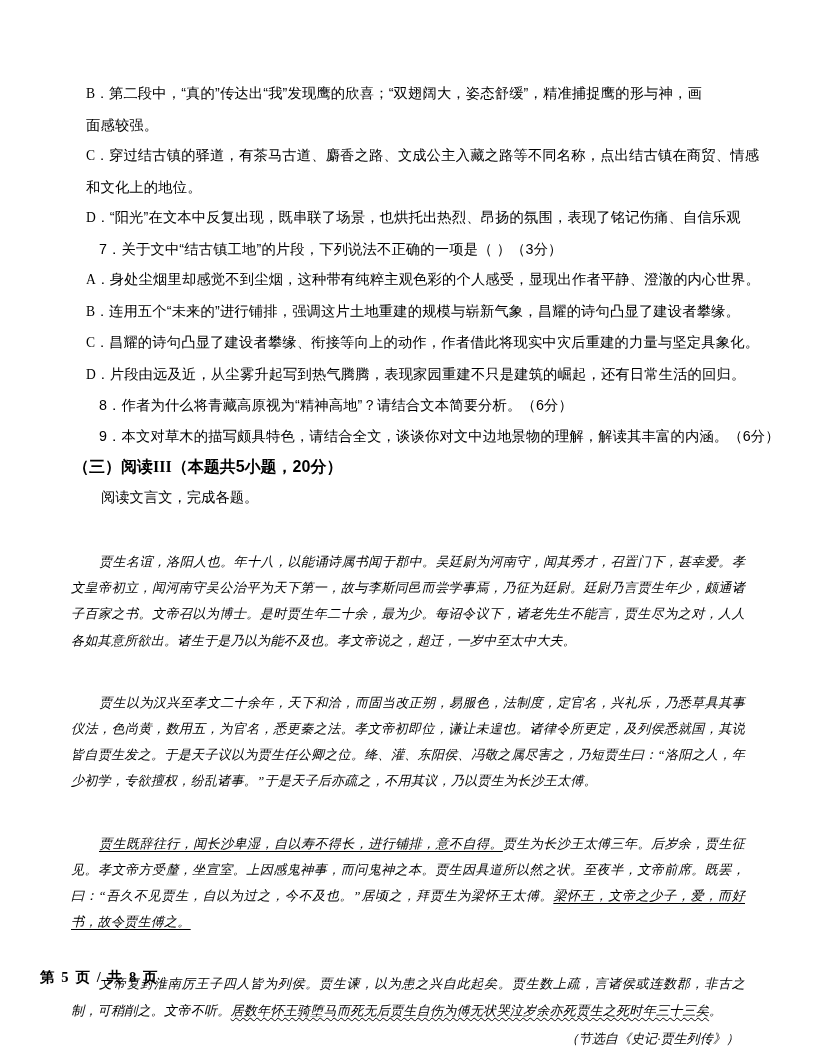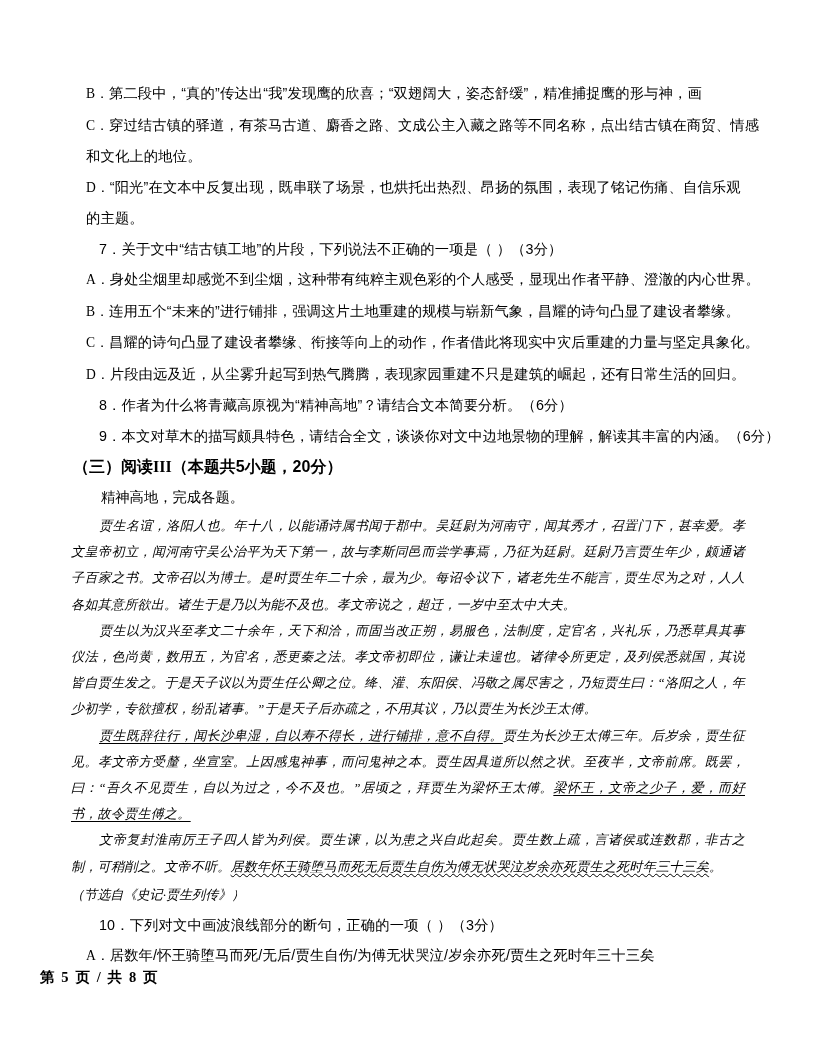--- a/index.html
+++ b/index.html
@@ -77,37 +77,38 @@
     font-size: 13.1px;
     line-height: 26.2px;
     text-align: justify;
     text-justify: inter-character;
     letter-spacing: 0.2px;
     font-style: italic;
     margin: 0;
   }
   .wenyan.indent {
     text-indent: 28px;
+    margin-top: 36px;
   }
   .wenyan .u {
     text-decoration: underline;
     text-underline-offset: 3px;
   }
   .wenyan .wavy {
     text-decoration: underline wavy;
     text-decoration-thickness: 1px;
     text-underline-offset: 2px;
   }
 
   .source {
     font-family: "Liberation Serif", "DejaVu Serif", serif;
     font-style: italic;
     font-size: 13.1px;
     line-height: 30px;
-    text-align: left;
+    text-align: right;
     padding-right: 6px;
   }
 
   
   .footer {
     position: absolute;
     left: 0;
     right: 0;
     top: 968px;
     font-family: "Liberation Serif", "DejaVu Serif", serif;
@@ -120,30 +121,30 @@
 </head>
 <body>
 
 <div class="page">
 
   <div>
 
     <div class="line opt">
       <span class="marker">B．</span><span>第二段中，“真的”传达出“我”发现鹰的欣喜；“双翅阔大，姿态舒缓”，精准捕捉鹰的形与神，画</span>
     </div>
+    <div class="line opt-cont">面感较强。</div>
 
     <div class="line opt">
       <span class="marker">C．</span><span>穿过结古镇的驿道，有茶马古道、麝香之路、文成公主入藏之路等不同名称，点出结古镇在商贸、情感</span>
     </div>
     <div class="line opt-cont">和文化上的地位。</div>
 
     <div class="line opt">
       <span class="marker">D．</span><span>“阳光”在文本中反复出现，既串联了场景，也烘托出热烈、昂扬的氛围，表现了铭记伤痛、自信乐观</span>
     </div>
-    <div class="line opt-cont">的主题。</div>
   </div>
 
   <div>
     <div class="line qline">7．关于文中“结古镇工地”的片段，下列说法不正确的一项是（   ）（3分）</div>
 
     <div class="line opt">
       <span class="marker">A．</span><span>身处尘烟里却感觉不到尘烟，这种带有纯粹主观色彩的个人感受，显现出作者平静、澄澈的内心世界。</span>
     </div>
     <div class="line opt">
       <span class="marker">B．</span><span>连用五个“未来的”进行铺排，强调这片土地重建的规模与崭新气象，昌耀的诗句凸显了建设者攀缘。</span>
@@ -157,21 +158,21 @@
   </div>
 
   <div class="line qline">8．作者为什么将青藏高原视为“精神高地”？请结合文本简要分析。（6分）</div>
 
   <div class="line qline">9．本文对草木的描写颇具特色，请结合全文，谈谈你对文中边地景物的理解，解读其丰富的内涵。（6分）</div>
 
   <div class="sec-head">
     <span>（三）阅读</span><span class="lat">III</span><span>（本题共5小题，20分）</span>
   </div>
 
-  <div class="lead-in">精神高地，完成各题。</div>
+  <div class="lead-in">阅读文言文，完成各题。</div>
 
   <div>
 
     <p class="wenyan indent">
       <span>贾生名谊，洛阳人也。年十八，以能诵诗属书闻于郡中。吴廷尉为河南守，闻其秀才，召置门下，甚幸爱。孝文皇帝初立，闻河南守吴公治平为天下第一，故与李斯同邑而尝学事焉，乃征为廷尉。廷尉乃言贾生年少，颇通诸子百家之书。文帝召以为博士。是时贾生年二十余，最为少。每诏令议下，诸老先生不能言，贾生尽为之对，人人各如其意所欲出。诸生于是乃以为能不及也。孝文帝说之，超迁，一岁中至太中大夫。</span>
     </p>
 
     <p class="wenyan indent">
       <span>贾生以为汉兴至孝文二十余年，天下和洽，而固当改正朔，易服色，法制度，定官名，兴礼乐，乃悉草具其事仪法，色尚黄，数用五，为官名，悉更秦之法。孝文帝初即位，谦让未遑也。诸律令所更定，及列侯悉就国，其说皆自贾生发之。于是天子议以为贾生任公卿之位。绛、灌、东阳侯、冯敬之属尽害之，乃短贾生曰：“洛阳之人，年少初学，专欲擅权，纷乱诸事。”于是天子后亦疏之，不用其议，乃以贾生为长沙王太傅。</span>
     </p>

